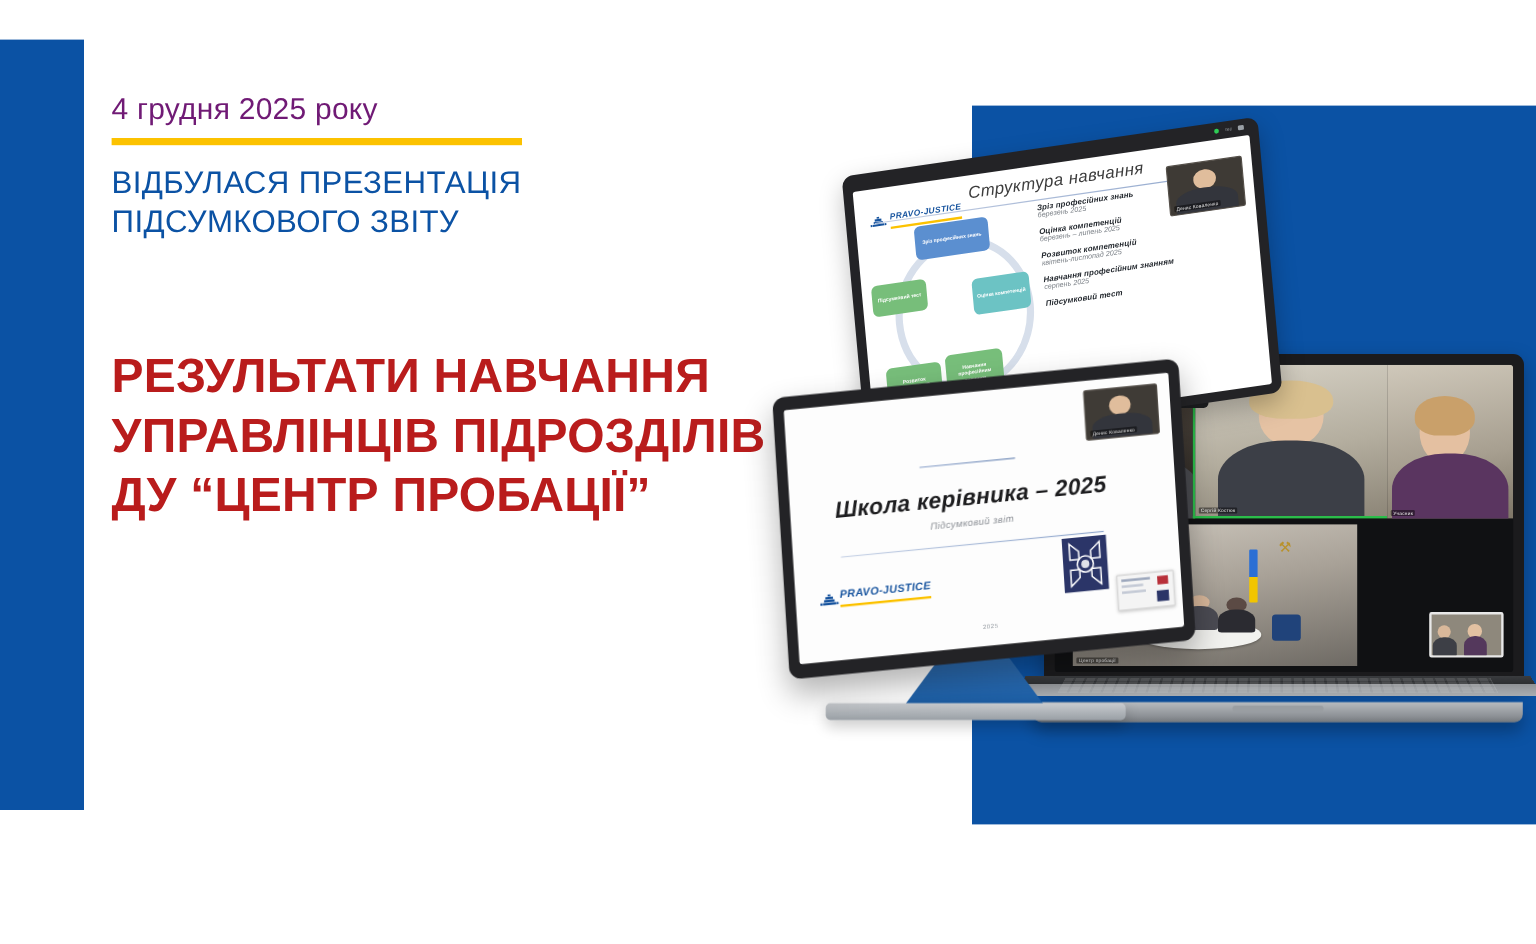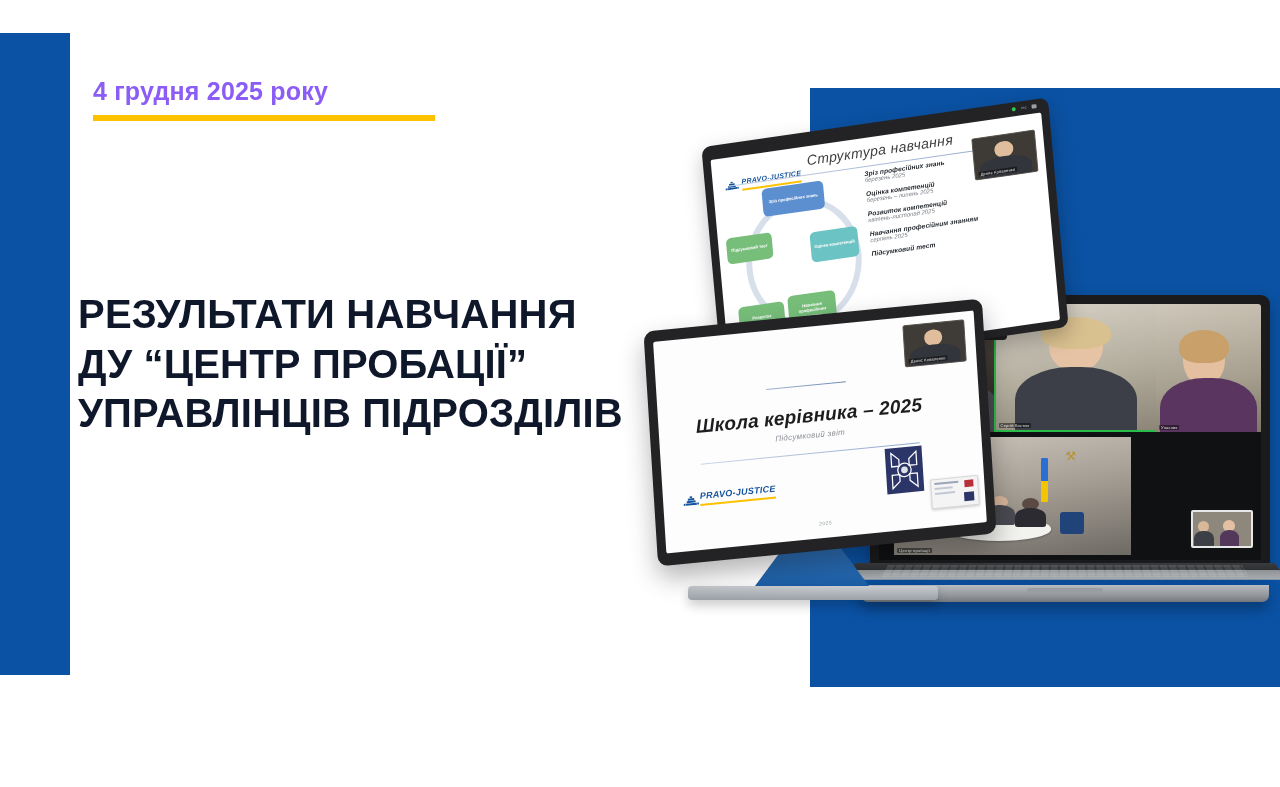--- a/index.html
+++ b/index.html
@@ -19,36 +19,36 @@
     background:#0b52a4;
   }
   .bg-panel-right{
     position:absolute;left:810px;top:88px;width:470px;height:599px;
     background:#0b52a4;
   }
 
   
   .headline-block{position:absolute;left:93px;top:78px;width:560px;}
   .date-line{
-    font-size:25px;font-weight:bold;color:#8b5cf6;letter-spacing:.2px;
+    font-size:25px;font-weight:normal;color:#701a75;letter-spacing:.2px;
     line-height:1.1;white-space:nowrap;
   }
   .yellow-rule{
     width:342px;height:6px;background:#fcc200;margin-top:9px;
   }
   .kicker{
     margin-top:15px;
     font-size:26px;line-height:1.24;color:#0b52a4;letter-spacing:.3px;
     font-weight:400;text-transform:uppercase;
   }
   .kicker span{display:block;}
 
   .main-title{
-    position:absolute;left:78px;top:290px;width:600px;
-    font-size:40px;font-weight:bold;line-height:1.24;color:#0f172a;
+    position:absolute;left:93px;top:290px;width:600px;
+    font-size:40px;font-weight:bold;line-height:1.24;color:#b91c1c;
     letter-spacing:.2px;text-transform:uppercase;
   }
   .main-title span{display:block;white-space:nowrap;}
 
   
   .devices{position:absolute;left:600px;top:110px;width:680px;height:520px;}
 
   
   .laptop{position:absolute;left:255px;top:185px;width:420px;height:420px;}
   .laptop-lid{
@@ -244,26 +244,30 @@
 <body>
 
 <div class="stage">
 
   <div class="bg-bar-left"></div>
   <div class="bg-panel-right"></div>
 
   <div class="headline-block">
     <div class="date-line">4 грудня 2025 року</div>
     <div class="yellow-rule"></div>
+    <div class="kicker">
+      <span>ВІДБУЛАСЯ ПРЕЗЕНТАЦІЯ</span>
+      <span>ПІДСУМКОВОГО ЗВІТУ</span>
+    </div>
   </div>
 
   <div class="main-title">
     <span>РЕЗУЛЬТАТИ НАВЧАННЯ</span>
+    <span>УПРАВЛІНЦІВ ПІДРОЗДІЛІВ</span>
     <span>ДУ “ЦЕНТР ПРОБАЦІЇ”</span>
-    <span>УПРАВЛІНЦІВ ПІДРОЗДІЛІВ</span>
   </div>
 
   <div class="devices">
 
     <div class="laptop">
       <div class="laptop-lid">
         <div class="laptop-screen">
           <div class="vc">
 
             <div class="vc-top">

